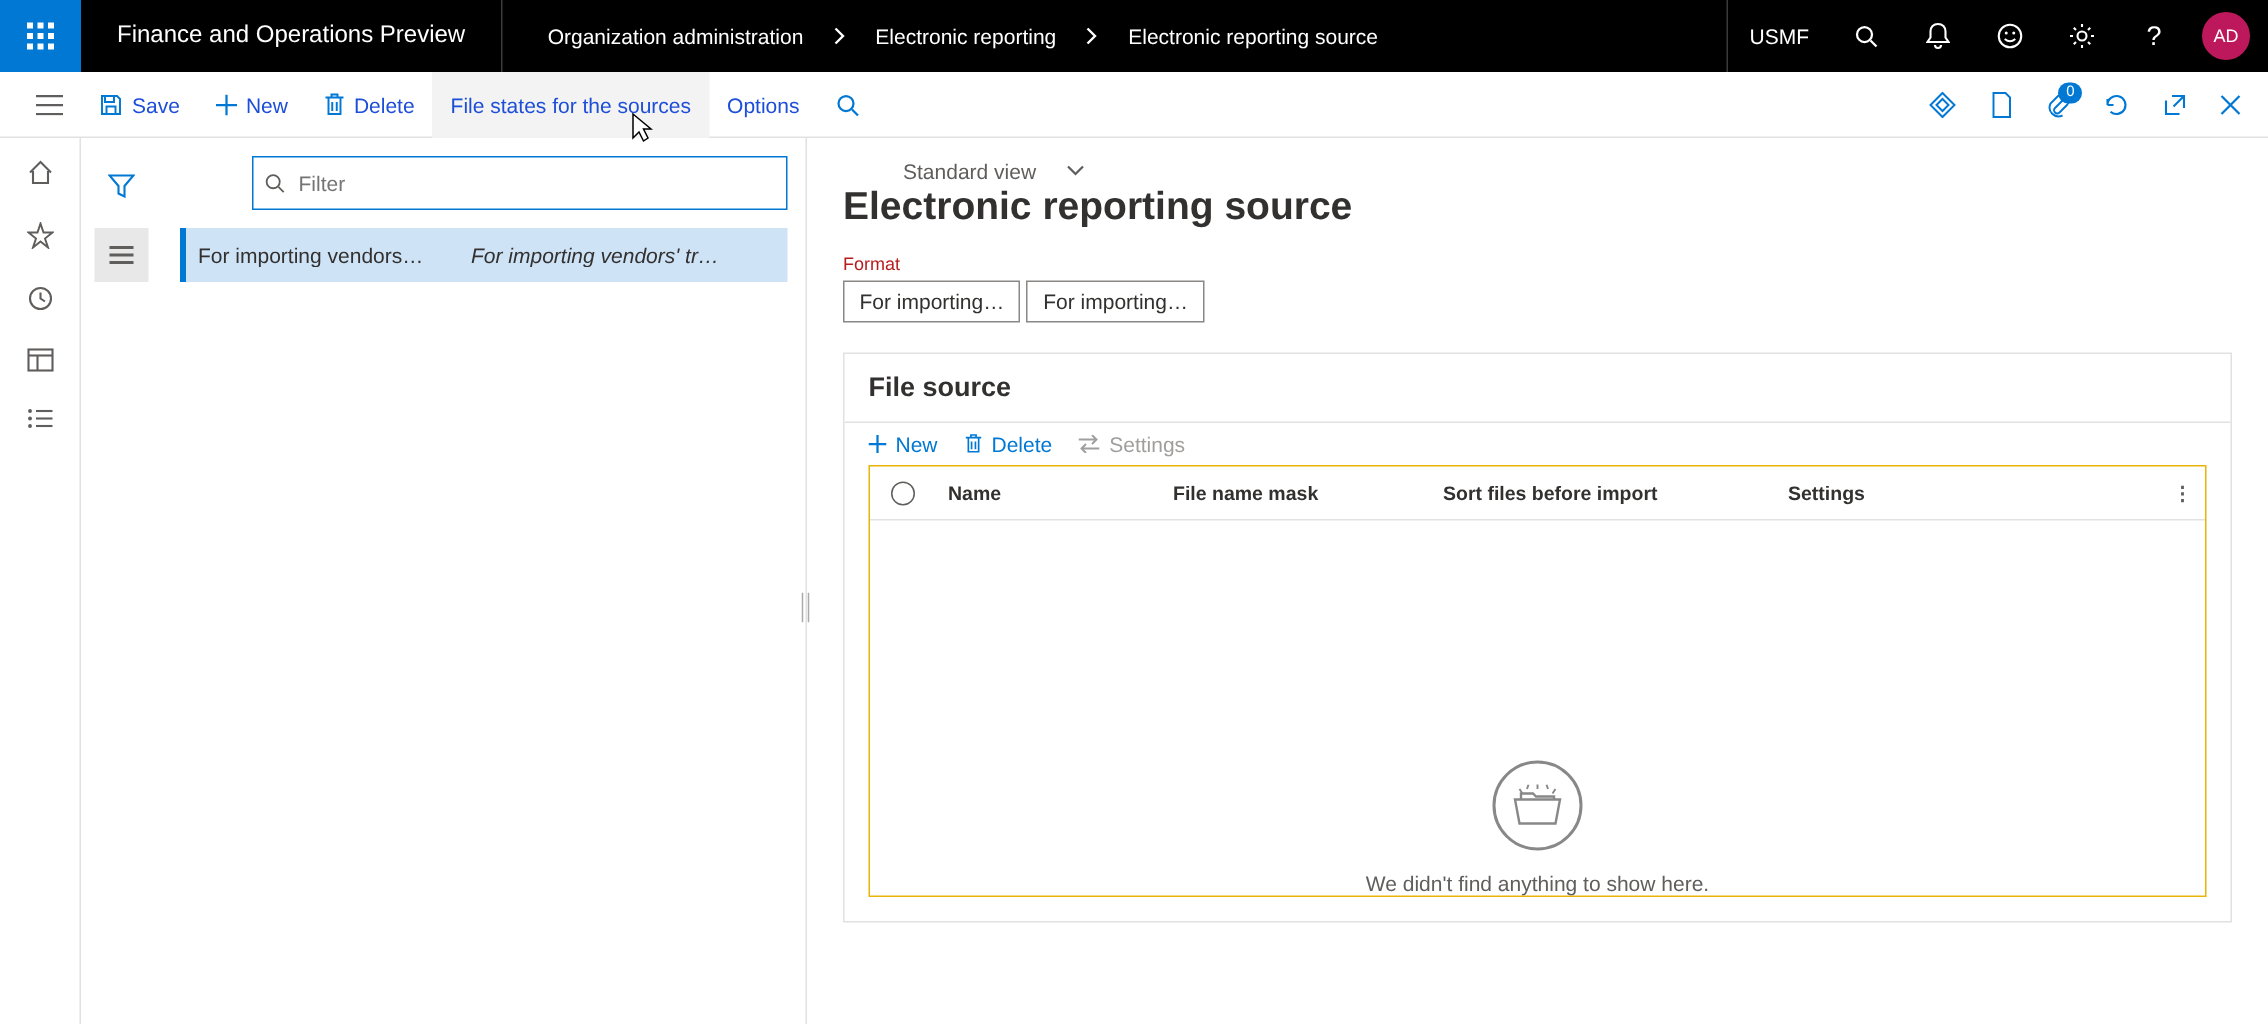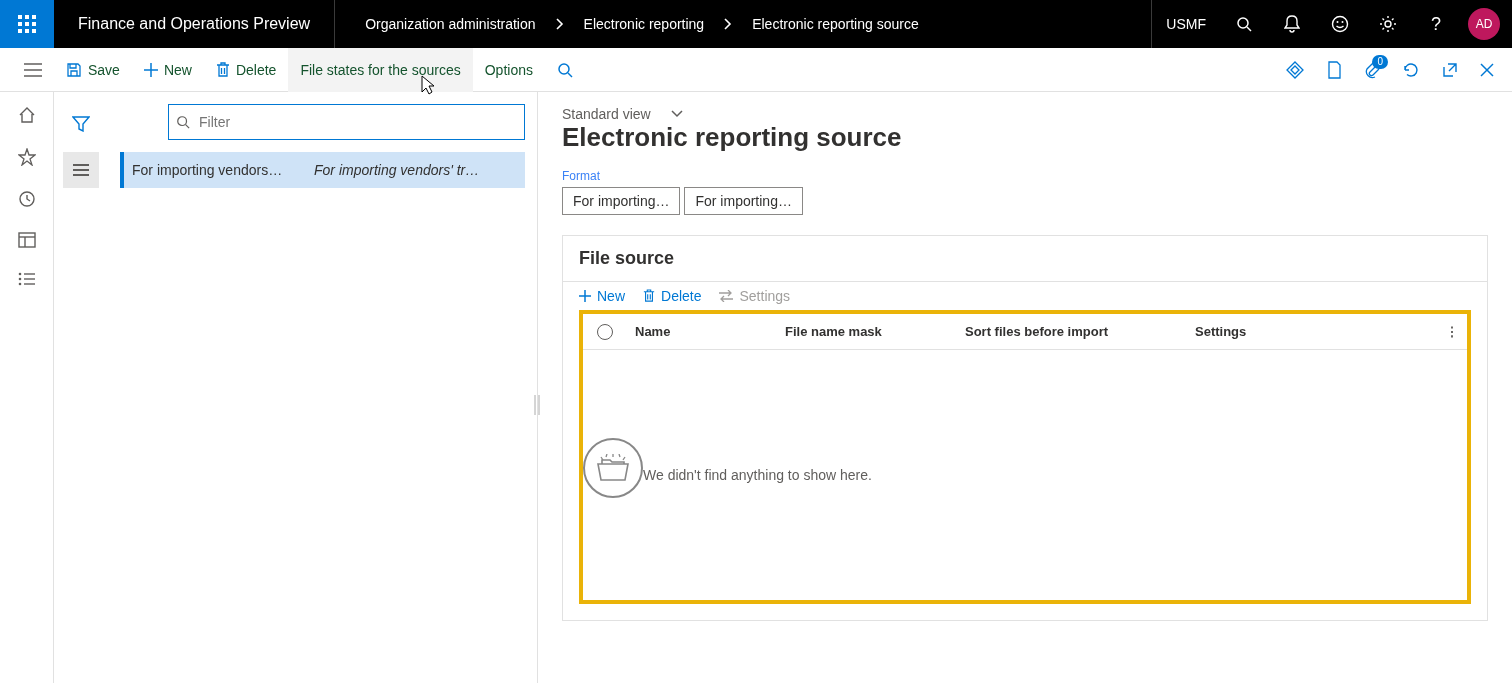--- a/index.html
+++ b/index.html
@@ -124,21 +124,21 @@
       justify-content: center;
       cursor: pointer;
     }
     .action-btn {
       display: flex;
       align-items: center;
       gap: 6px;
       padding: 0 12px;
       height: 44px;
       cursor: pointer;
-      color: #14532d;
+      color: #1d4ed8;
     }
     .action-btn.hovered {
       background: #f3f3f3;
     }
     .action-btn .ico {
       color: #0078D4;
     }
     .action-btn.textonly {
       gap: 0;
     }
@@ -282,29 +282,30 @@
       overflow: auto;
     }
     .view-selector {
       display: flex;
       align-items: center;
       gap: 20px;
       color: #605e5c;
       font-size: 14px;
       cursor: pointer;
       margin-bottom: 0px;
+      margin-left: 40px;
     }
     .page-heading {
       font-size: 26px;
       font-weight: 600;
       margin-bottom: 16px;
     }
     .field-label {
       font-size: 12px;
-      color: #3b82f6;
+      color: #b91c1c;
     }
     .format-row {
       display: flex;
       gap: 4px;
       margin-top: 4px;
       margin-bottom: 20px;
     }
     .format-box {
       border: 1px solid #8a8886;
       padding: 5px 10px;
@@ -340,21 +341,21 @@
       cursor: pointer;
     }
     .tb-btn.disabled {
       color: #a19f9d;
       cursor: default;
     }
     .grid-wrap {
       padding: 0 16px 16px 16px;
     }
     .grid {
-      border: 4px solid #eab308;
+      border: 1px solid #eab308;
     }
     .grid-header {
       display: flex;
       align-items: center;
       height: 36px;
       border-bottom: 1px solid #e1e1e1;
       font-weight: 600;
       font-size: 13px;
     }
     .grid-col-check {
@@ -377,23 +378,23 @@
     .col-set  { flex: 1; }
     .grid-menu {
       width: 30px;
       text-align: center;
       color: #605e5c;
       cursor: pointer;
     }
     .empty-state {
       height: 250px;
       display: flex;
-      flex-direction: row;
-      align-items: center;
-      justify-content: flex-start;
+      flex-direction: column;
+      align-items: center;
+      justify-content: flex-end;
       color: #605e5c;
     }
     .empty-icon {
       width: 60px;
       height: 60px;
       border: 2px solid #888;
       border-radius: 50%;
       display: flex;
       align-items: center;
       justify-content: center;

